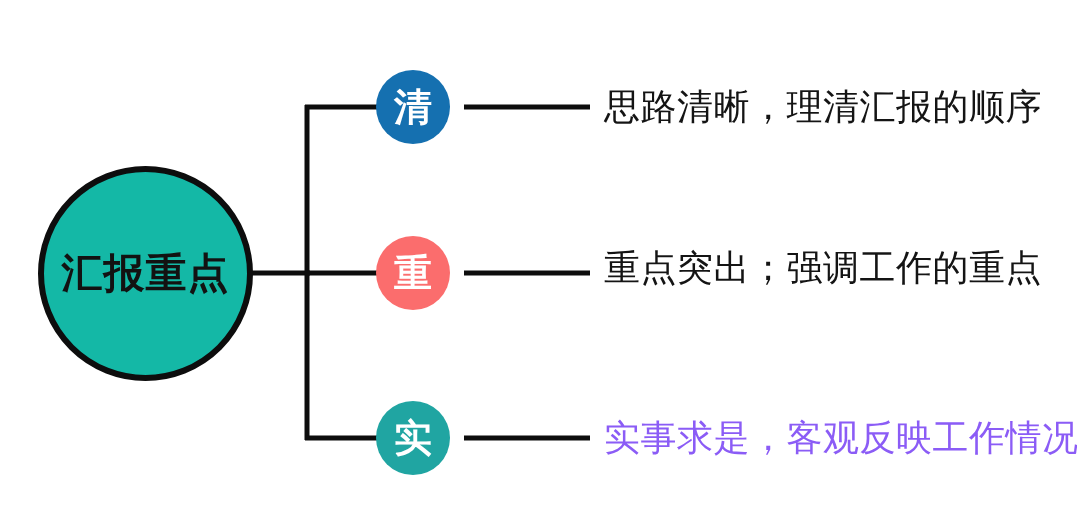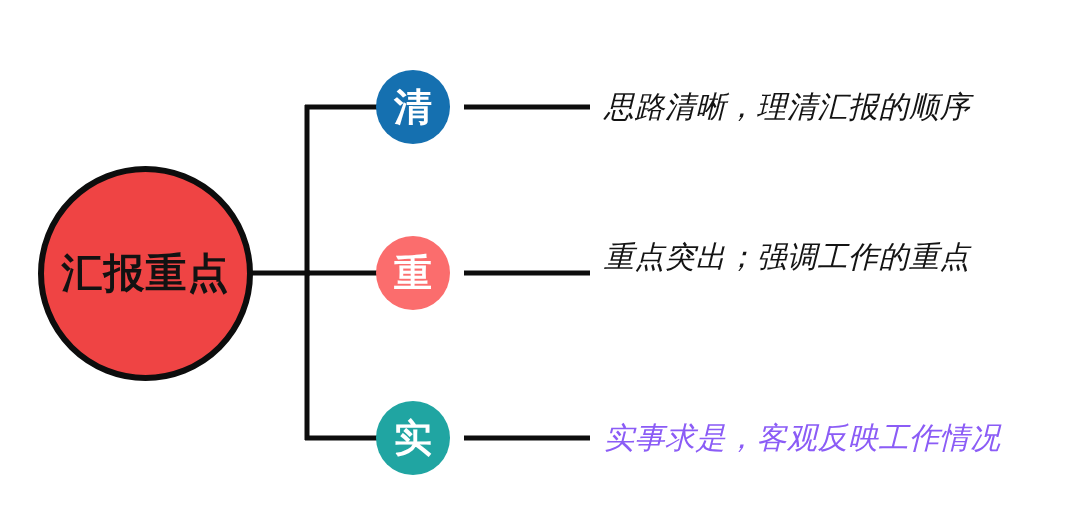--- a/index.html
+++ b/index.html
@@ -65,27 +65,26 @@
     font-size: 38px;
     font-weight: bold;
     color: #ffffff;
     line-height: 1;
   }
 
   
   .branch-text {
     position: absolute;
     left: 604px;
-    font-size: 30px;
+    font-size: 36px;
     color: #141414;
     line-height: 1;
     white-space: nowrap;
     transform: translateY(-50%);
     letter-spacing: 0.5px;
-    font-style: italic;
   }
 </style>
 </head>
 <body>
 
 <div id="canvas">
 
   <svg id="wires" viewBox="0 0 1077 508" width="1077" height="508">
     <g stroke="#0d0d0d" stroke-width="5" fill="none" stroke-linecap="butt">
 
@@ -96,32 +95,32 @@
       <line x1="305" y1="107" x2="379" y2="107"></line>
       <line x1="305" y1="273" x2="379" y2="273"></line>
       <line x1="305" y1="438" x2="379" y2="438"></line>
 
       <line x1="464" y1="107" x2="590" y2="107"></line>
       <line x1="464" y1="273" x2="590" y2="273"></line>
       <line x1="464" y1="438" x2="590" y2="438"></line>
     </g>
   </svg>
 
-  <div class="root-node" style="border-color: rgb(13, 13, 13); background: #ef4444;">
+  <div class="root-node" style="border-color: rgb(13, 13, 13); background: #14b8a6;">
     <span class="root-label" style="color: rgb(18, 18, 18);">汇报重点</span>
   </div>
 
   <div class="badge" id="badge-1" style="left: 376px; top: 70px; background: rgb(21, 112, 176);">
     <span class="badge-label" style="color: rgb(255, 255, 255);">清</span>
   </div>
   <div class="branch-text" style="top: 107px; color: rgb(20, 20, 20);">思路清晰，理清汇报的顺序</div>
 
   <div class="badge" id="badge-2" style="left: 376px; top: 236px; background: rgb(251, 109, 109);">
     <span class="badge-label" style="color: rgb(255, 255, 255);">重</span>
   </div>
-  <div class="branch-text" style="top: 257px; color: rgb(20, 20, 20); text-align: right;">重点突出；强调工作的重点</div>
+  <div class="branch-text" style="top: 268px; color: rgb(20, 20, 20); text-align: right;">重点突出；强调工作的重点</div>
 
   <div class="badge" id="badge-3" style="left: 376px; top: 401px; background: rgb(32, 165, 162);">
     <span class="badge-label" style="color: rgb(255, 255, 255);">实</span>
   </div>
   <div class="branch-text" style="top: 438px; color: #8b5cf6;">实事求是，客观反映工作情况</div>
 
 </div>
 
 </body></html>

